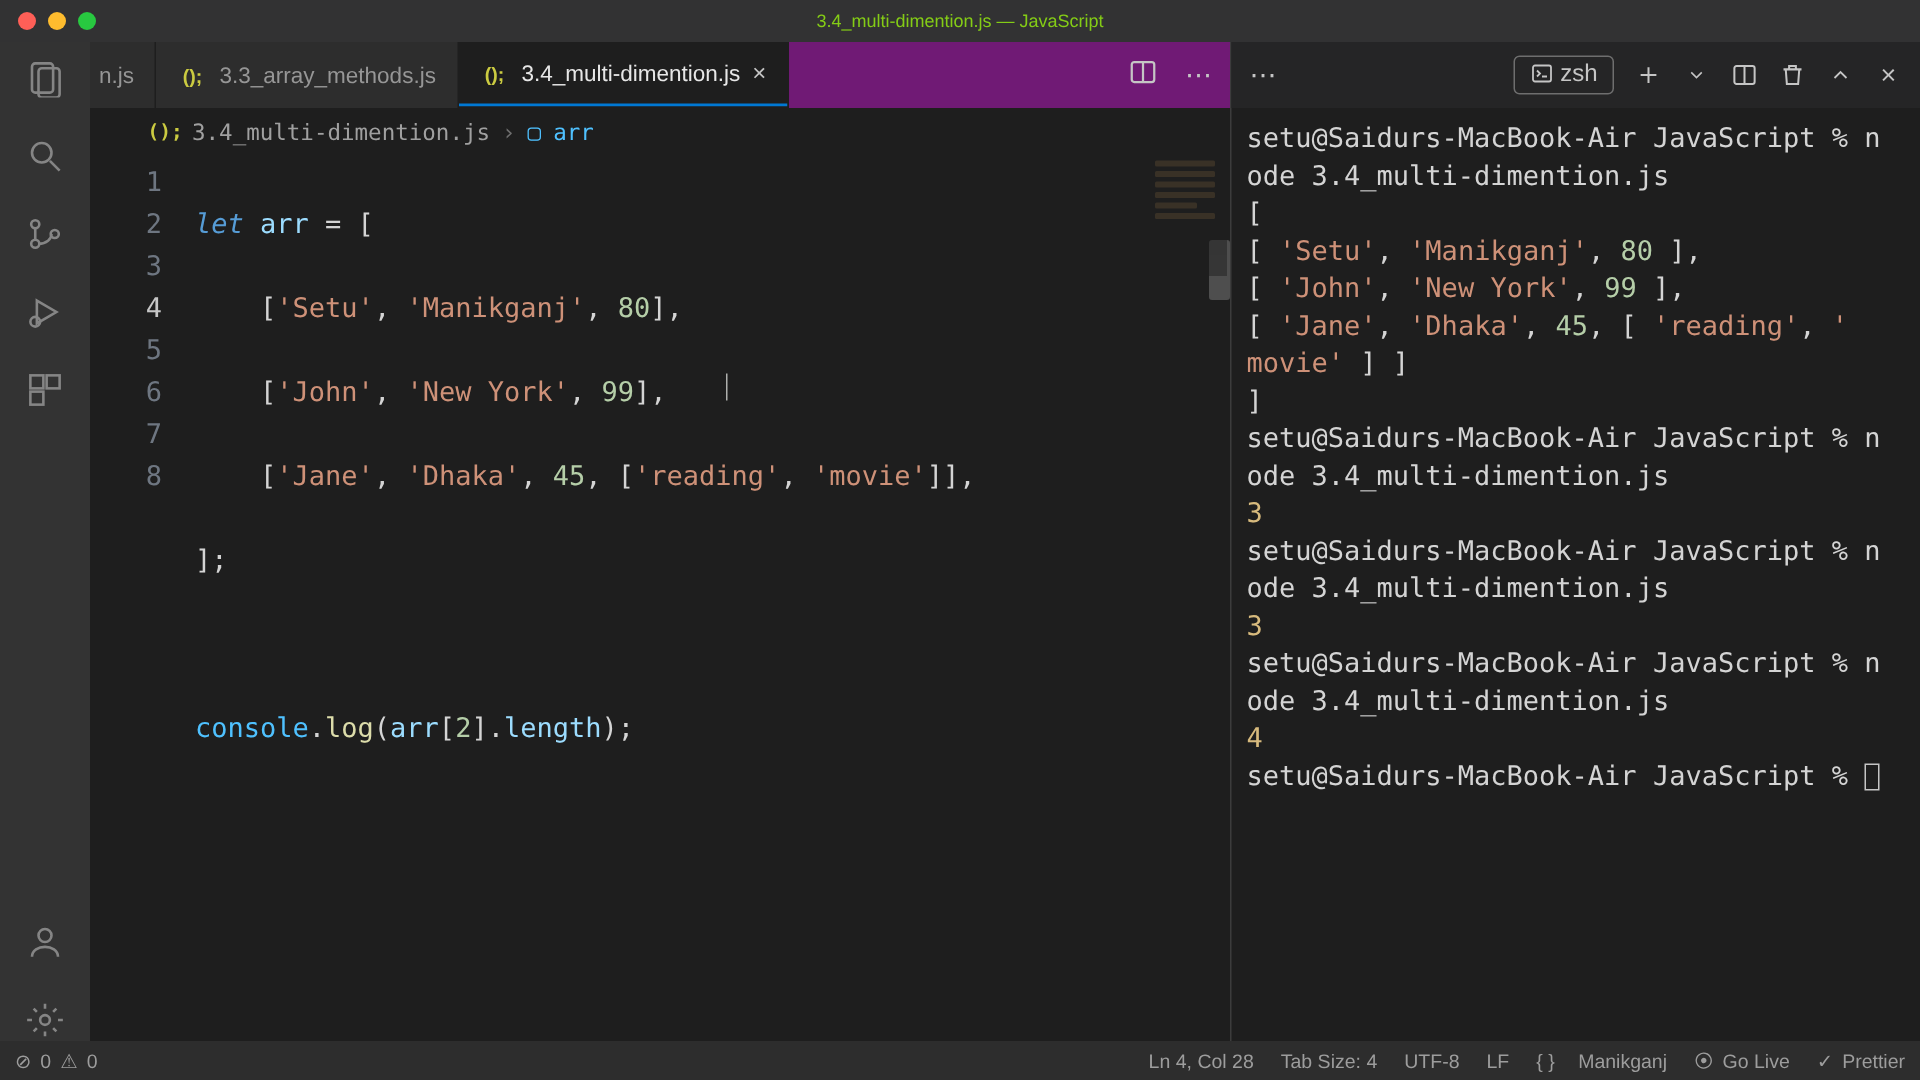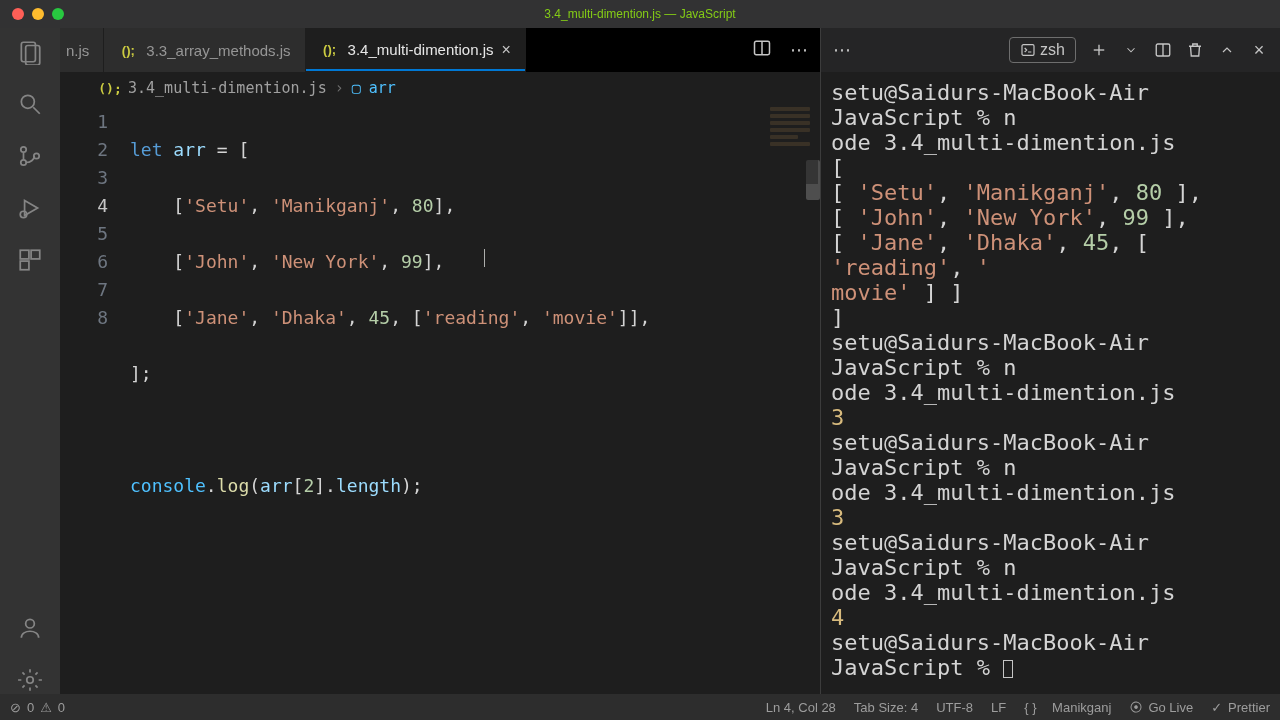--- a/index.html
+++ b/index.html
@@ -28,21 +28,21 @@
     align-items:center; padding-top:10px; gap:24px;
   }
   .activitybar .spacer { flex:1; }
   .act-icon { width:28px; height:28px; display:flex; align-items:center;
     justify-content:center; color:#858585; }
   .act-icon svg { width:26px; height:26px; stroke:#858585; fill:none; stroke-width:1.6; }
 
   
   .tabrow {
     position:absolute; left:60px; top:28px; right:460px; height:44px;
-    background:#000000; display:flex; align-items:stretch;
+    background:#701a75; display:flex; align-items:stretch;
   }
   .tab {
     display:flex; align-items:center; gap:8px; padding:0 14px;
     color:#969696; font-size:15px; border-right:1px solid #1e1e1e;
     background:#2d2d2d;
   }
   .tab.partial { padding-left:6px; }
   .tab.active { background:#1e1e1e; color:#e7e7e7; border-bottom:1px solid #1e1e1e;
     box-shadow: inset 0 -2px 0 #0078d4; position:relative; }
   .tab.active::after { content:""; position:absolute; left:0; right:0; bottom:-1px;
@@ -69,21 +69,21 @@
   }
   .gutter {
     width:70px; text-align:right; padding-right:22px;
     color:#6e7681; font-size:18px; line-height:28px; padding-top:4px;
   }
   .gutter div { height:28px; }
   .code {
     flex:1; font-size:18px; line-height:28px; padding-top:4px;
     white-space:pre; color:#d4d4d4; position:relative;
   }
-  .kw   { color:#569cd6; }
+  .kw   { color:#569cd6; font-style:italic; }
   .var  { color:#9cdcfe; }
   .str  { color:#ce9178; }
   .num  { color:#b5cea8; }
   .fn   { color:#dcdcaa; }
   .prop { color:#9cdcfe;text-align:center; }
   .pun  { color:#d4d4d4; }
   .obj  { color:#4fc1ff; }
   .caret-line { position:absolute; left:354px; top:145px; width:1px; height:18px;
     background:#aeafad; }
 
@@ -98,29 +98,29 @@
     position:absolute; right:0; top:28px; bottom:26px; width:460px;
     background:#1e1e1e; border-left:1px solid #3c3c3c;
     display:flex; flex-direction:column;
   }
   .termtabs {
     height:44px; display:flex; align-items:center; padding:0 12px; gap:14px;
     color:#c5c5c5; background:#252526;
   }
   .termtabs .left { color:#c5c5c5; font-size:18px; }
   .termtabs .zsh-box {
-    display:flex; align-items:center; gap:4px; border:1px solid #6e6e6e;
+    display:flex; gap:4px; border:1px solid #6e6e6e;
     padding:3px 10px; border-radius:4px; margin-left:auto;
   }
   .termtabs .ic { width:18px; height:18px; display:flex; align-items:center;
     justify-content:center; }
   .termtabs svg { stroke:#c5c5c5; fill:none; stroke-width:1.8; }
 
   .termbody {
-    flex:1; padding:8px 10px; font-size:22px; line-height:25px;
+    flex:1; padding:8px 10px; font-size:18px; line-height:25px;
     color:#d4d4d4; overflow:hidden;
   }
   .t-str { color:#ce9178; }
   .t-num { color:#b5cea8; }
   .t-out { color:#d7ba7d; }
   .t-cursor { display:inline-block; width:10px; height:18px;
     border:1px solid #c5c5c5; vertical-align:middle; }
 
   
   .vsb { position:absolute; right:460px; top:160px; width:14px; height:40px;

